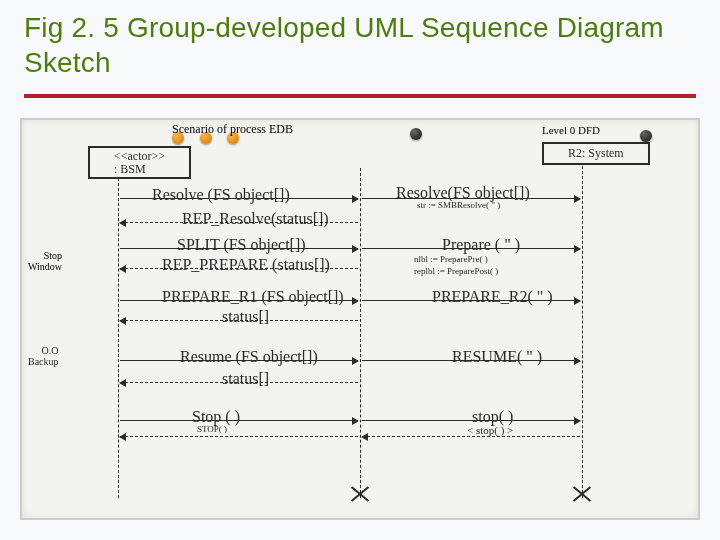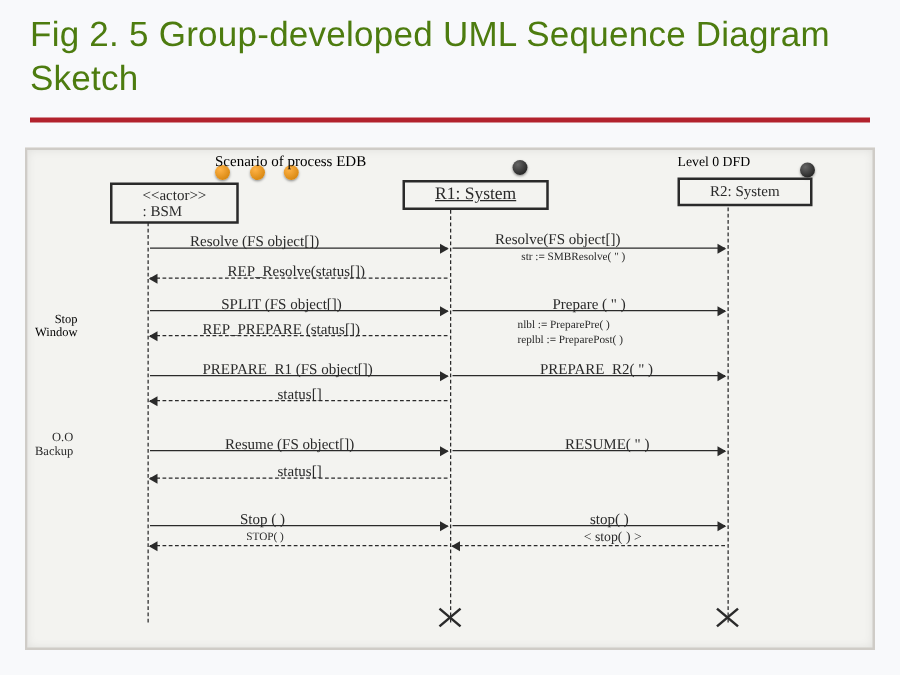--- a/index.html
+++ b/index.html
@@ -62,21 +62,21 @@
     border-top: 4px solid transparent;
     border-bottom: 4px solid transparent;
   }
   .arrow.left::after {
     right: auto; left: -1px;
     border-left: none;
     border-right: 7px solid #2a2a2a;
   }
   .lbl {
     position: absolute;
-    font-size: 12px;
+    font-size: 16px;
     white-space: nowrap;
   }
   .magnet {
     position: absolute;
     width: 12px; height: 12px; border-radius: 50%;
     background: radial-gradient(circle at 35% 30%, #ffb347, #cc7a00);
     box-shadow: 0 1px 2px rgba(0,0,0,.4);
   }
   .magnet.dark { background: radial-gradient(circle at 35% 30%, #666, #111); }
   .note-left {
@@ -109,21 +109,20 @@
   <div class="magnet" style="left:178px; top:12px"></div>
   <div class="magnet" style="left:205px; top:12px"></div>
   <div class="magnet dark" style="left:388px; top:8px"></div>
   <div class="magnet dark" style="left:618px; top:10px"></div>
 
   <div class="lbl hand blue" style="left:150px; top:2px; font-size:12px">Scenario   of  process   EDB</div>
   <div class="lbl hand blue" style="left:520px; top:4px; font-size:11px">Level 0 DFD</div>
 
   <div class="box hand ink" style="left:66px; top:26px; line-height:1.05">&lt;&lt;actor&gt;&gt;
 : BSM</div>
-  <div class="box hand ink" style="left:300px; top:24px; font-size:14px; text-decoration:underline">R1: System</div>
   <div class="box hand ink" style="left:520px; top:22px">R2: System</div>
 
   <div class="lifeline" style="left:96px; top:58px; height:320px"></div>
   <div class="lifeline" style="left:338px; top:48px; height:330px"></div>
   <div class="lifeline" style="left:560px; top:46px; height:332px"></div>
 
   <div class="note-left hand blue" style="left:6px; top:130px; white-space:pre">Stop
 Window</div>
   <div class="note-left hand ink" style="left:6px; top:225px; white-space:pre">O.O
 Backup</div>

